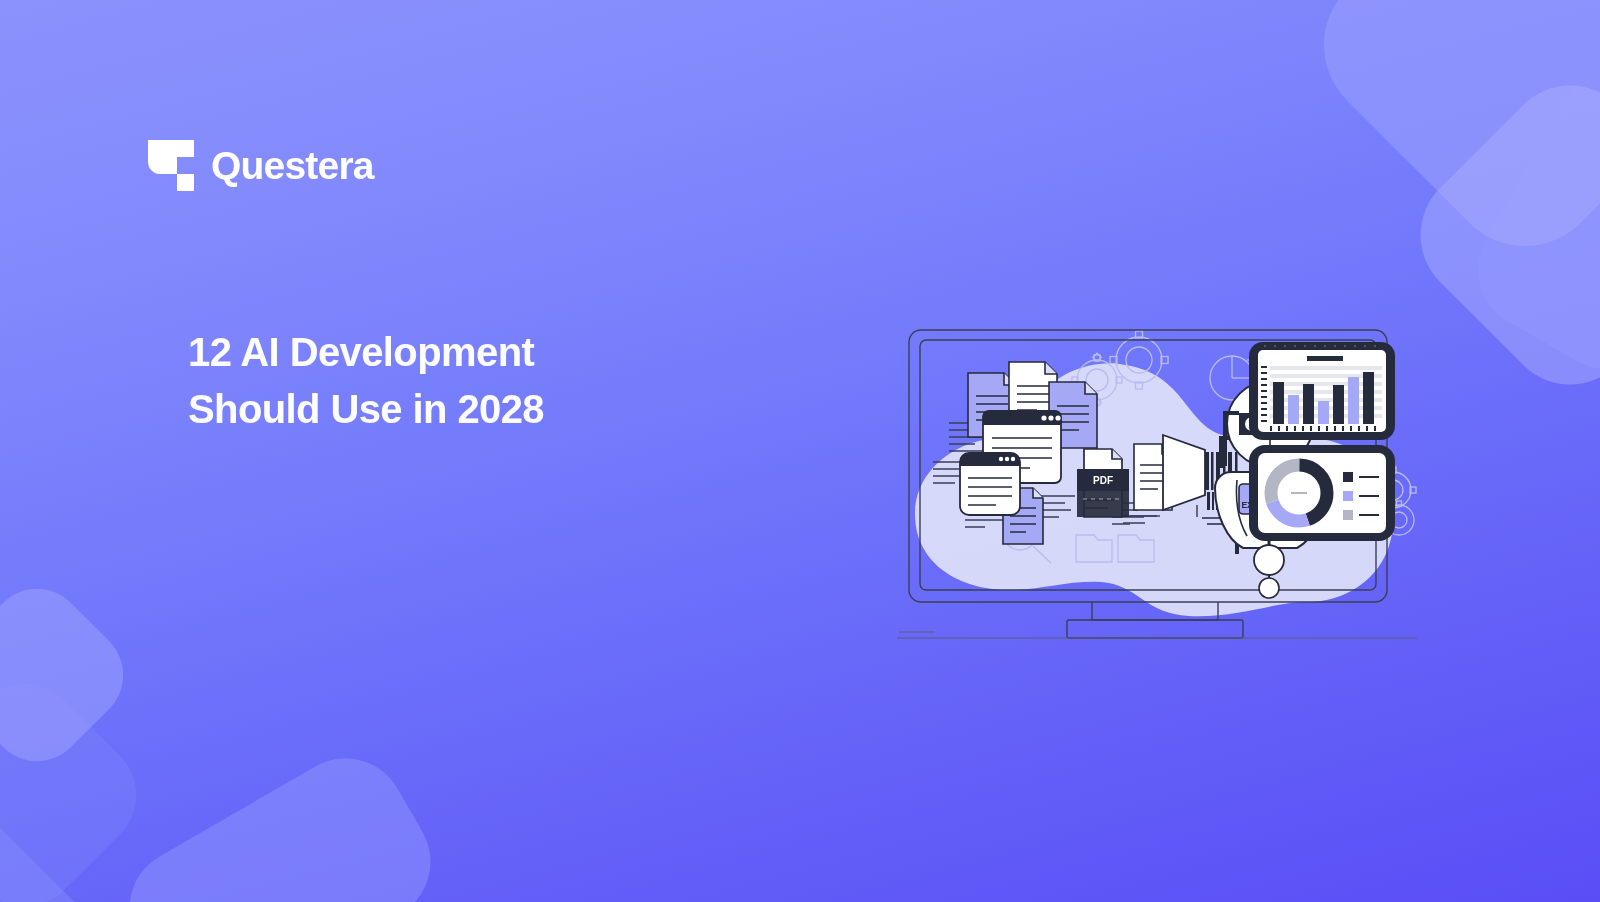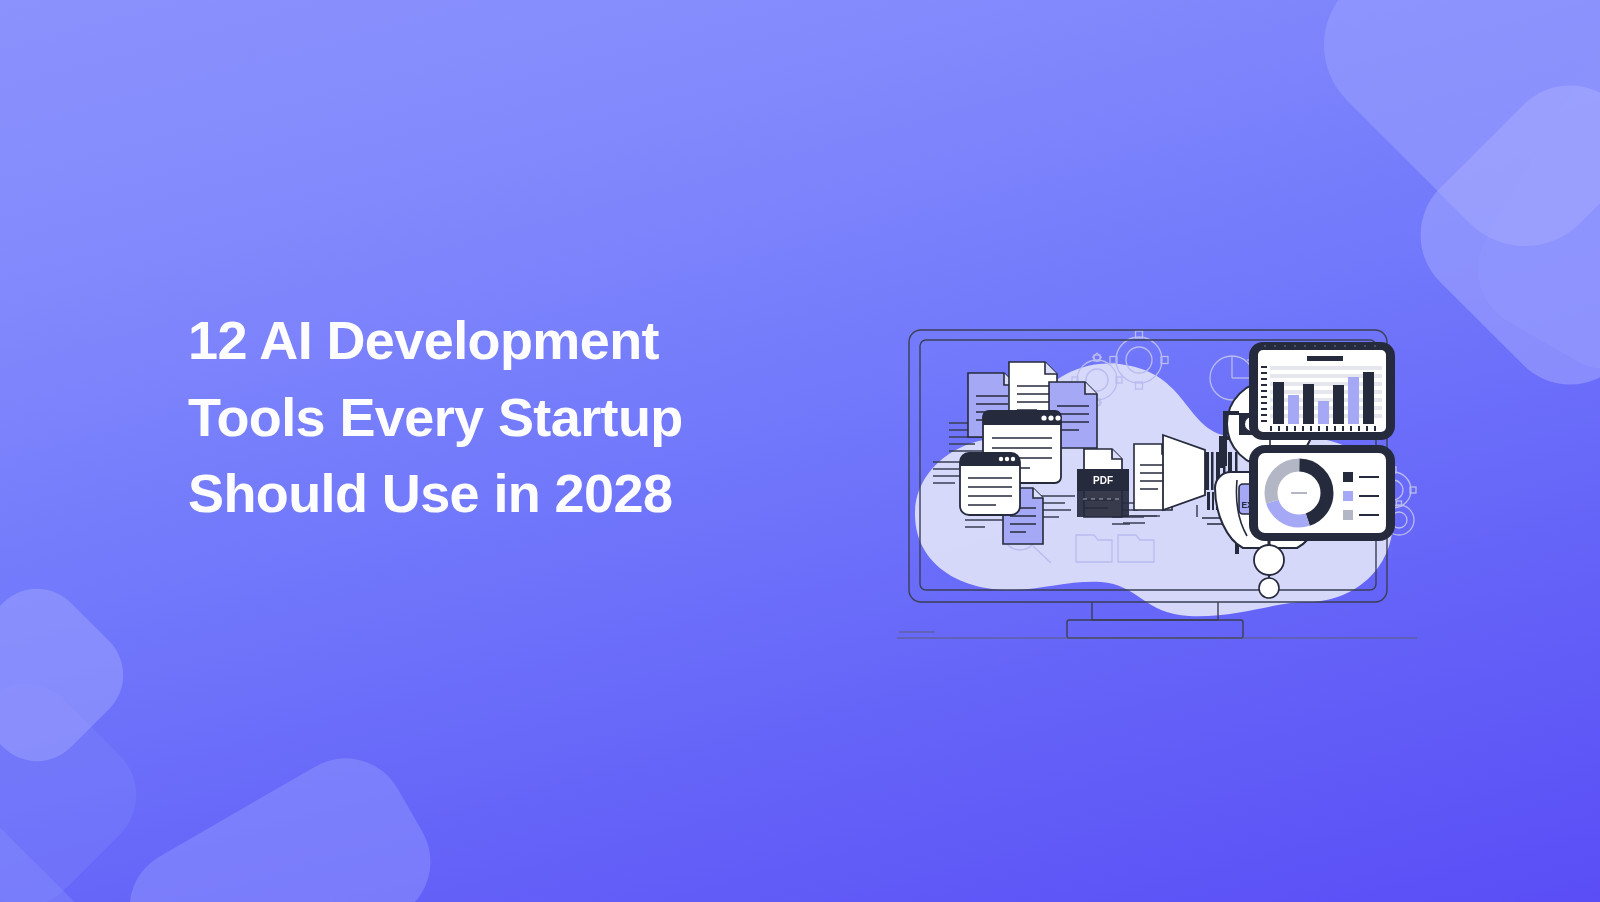--- a/index.html
+++ b/index.html
@@ -71,24 +71,24 @@
   .logo-mark { width:46px; height:52px; display:block; }
   .logo-word {
     color:#ffffff;
     font-size:39px;
     font-weight:700;
     letter-spacing:-0.8px;
   }
 
   
   .headline {
-    position:absolute; left:188px; top:302px;
+    position:absolute; left:188px; top:324px;
     width:640px;
     color:#fdfdff;
-    font-size:54px;
+    font-size:40px;
     font-weight:700;
     line-height:1.42;
     letter-spacing:-0.6px;
   }
   .headline .hl-line { display:block; white-space:nowrap; }
 
   
   .illo { position:absolute; left:887px; top:320px; width:540px; height:330px; }
   .illo svg { display:block; width:100%; height:100%; }
 </style>
@@ -99,24 +99,31 @@
 
   <div class="deco deco-tr-3"></div>
   <div class="deco deco-tr-1"></div>
   <div class="deco deco-tr-2"></div>
 
   <div class="deco deco-bl-4"></div>
   <div class="deco deco-bl-2"></div>
   <div class="deco deco-bl-1"></div>
   <div class="deco deco-bl-3"></div>
 
+  <div class="logo-row">
+    <svg class="logo-mark" viewBox="0 0 46 52" aria-hidden="true">
+      <path d="M0 0 H46 V17 H29 V34 H12 A12 12 0 0 1 0 22 Z" fill="#ffffff"></path>
+      <rect x="29" y="34" width="17" height="17" fill="#ffffff"></rect>
+      <path d="M12 13 H25 V26 H12 Z" fill="none"></path>
+    </svg>
+    <span class="logo-word">Questera</span>
+  </div>
 
   <h1 class="headline">
     <span class="hl-line">12 AI Development</span>
-    <span class="hl-line">Tools Every Startup</span>
     <span class="hl-line">Should Use in 2028</span>
   </h1>
 
   <div class="illo">
     <svg viewBox="0 0 540 330" aria-hidden="true">
       <defs>
         <clipPath id="clipBar">
             <rect x="371" y="30" width="128" height="82" rx="5"></rect>
           </clipPath>
       </defs>

